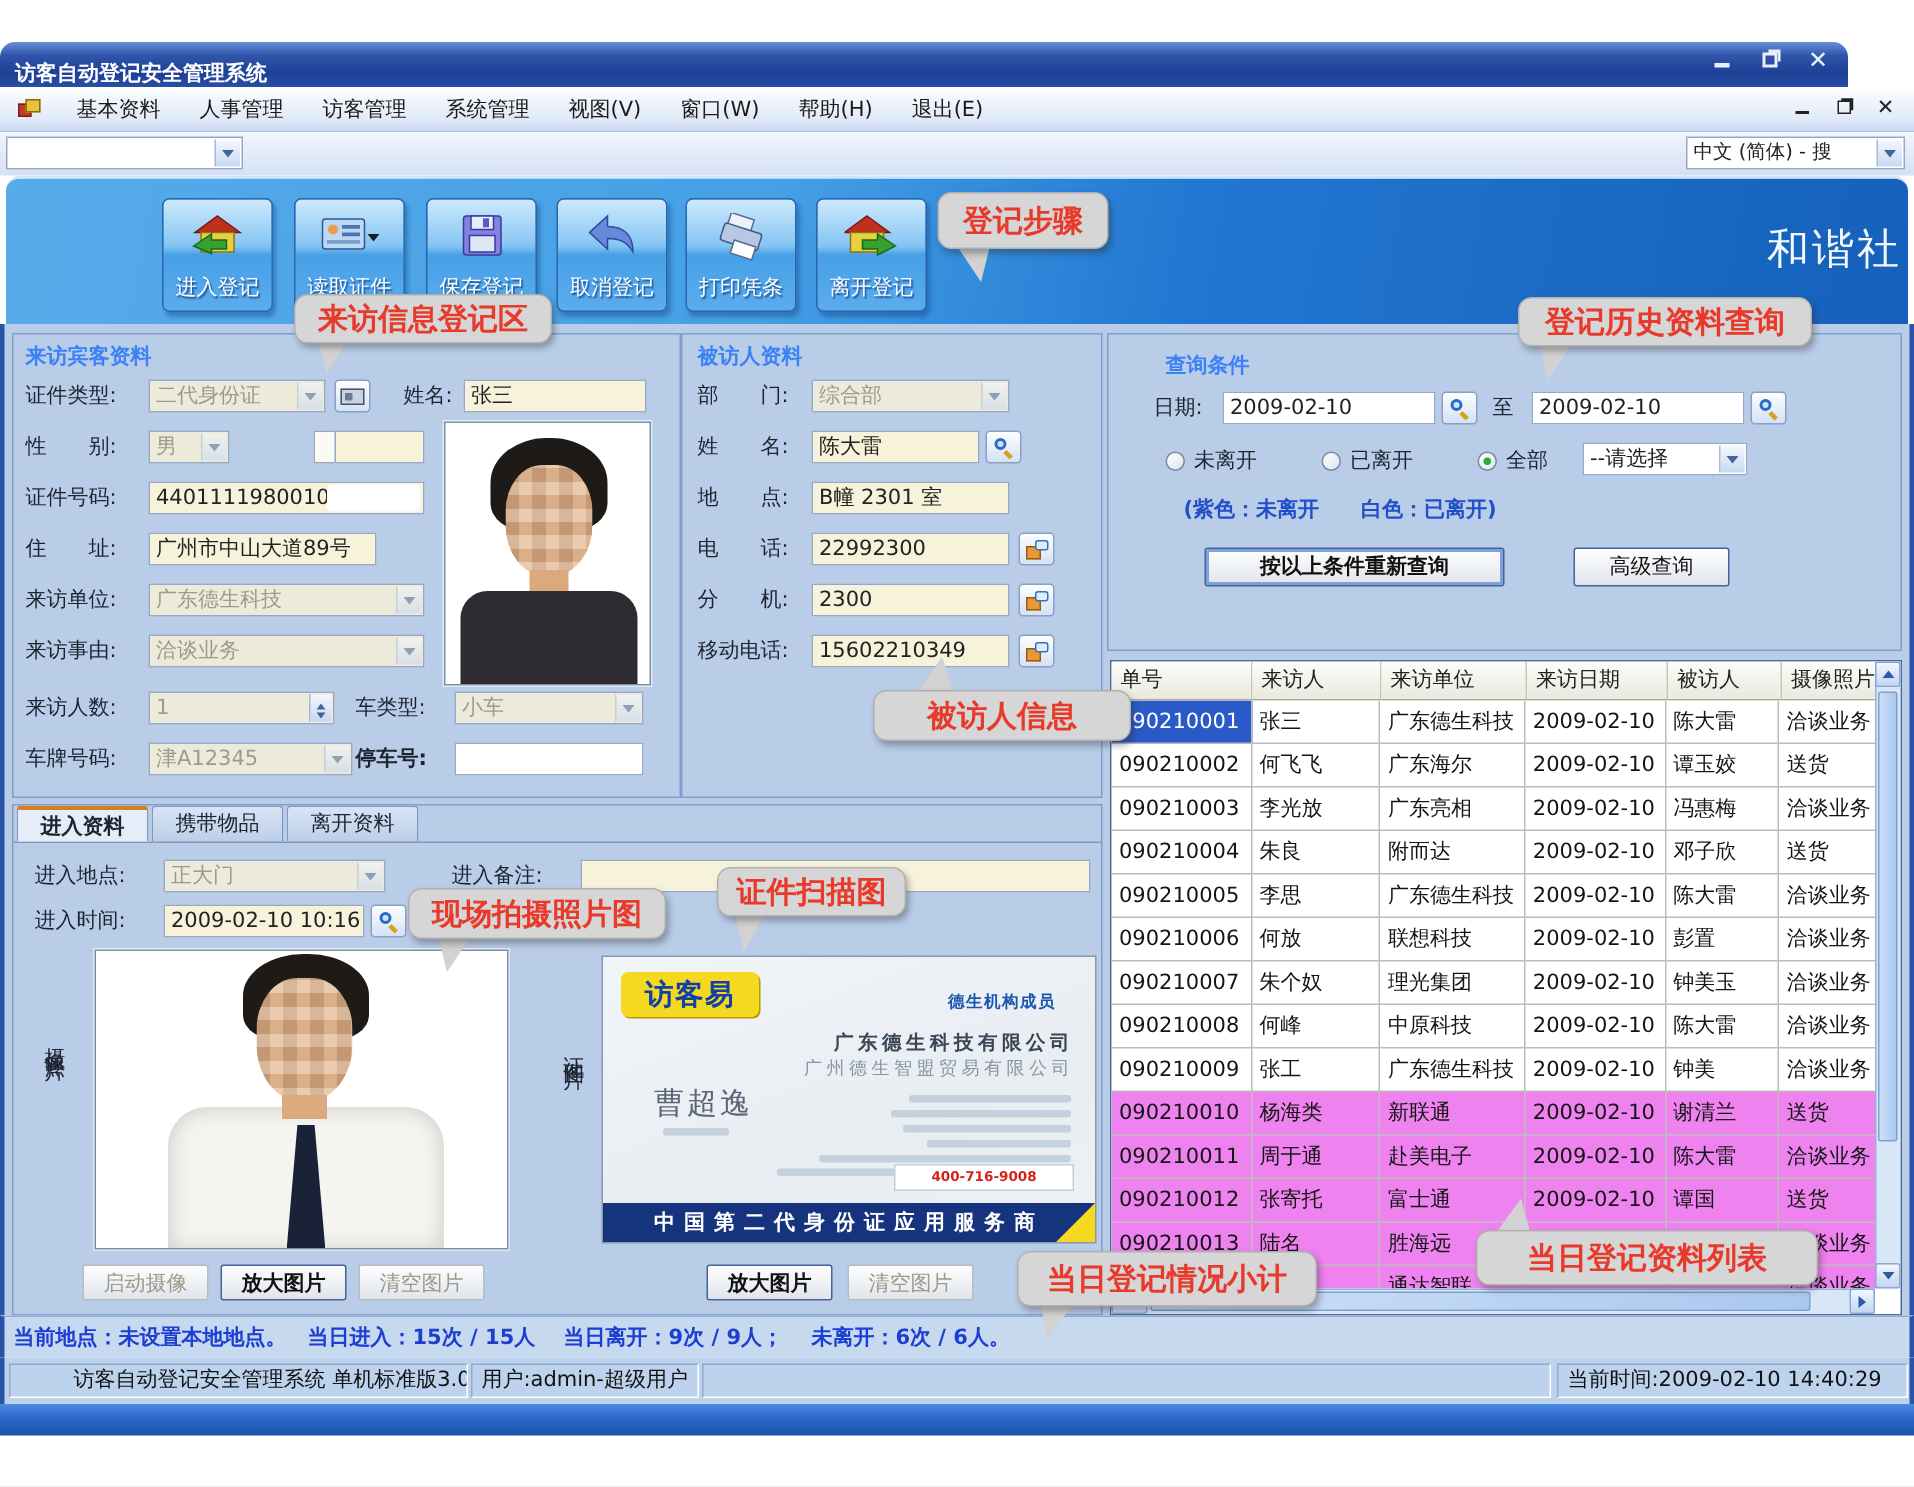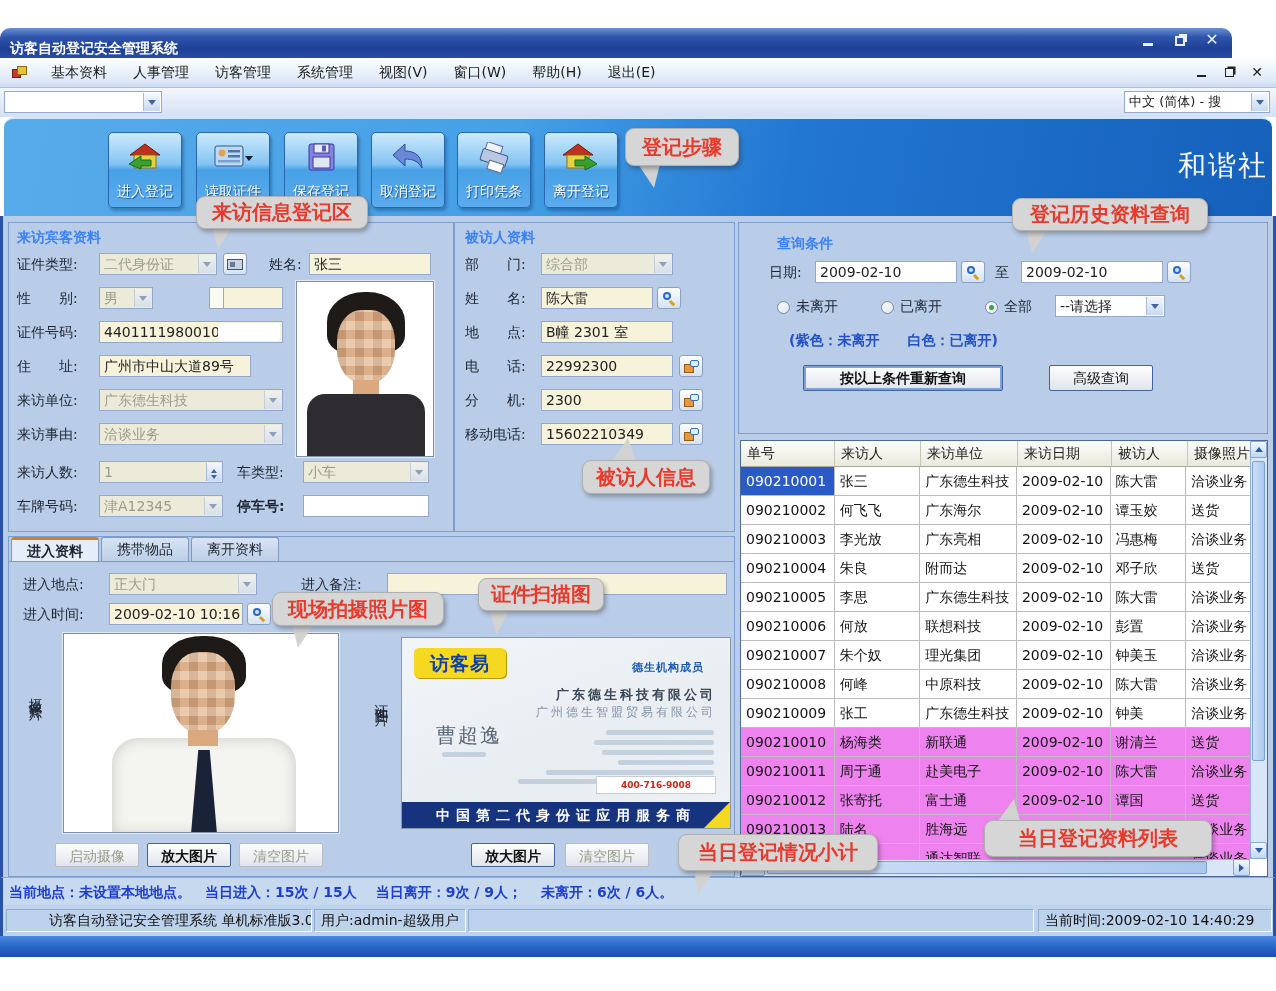--- a/index.html
+++ b/index.html
@@ -317,21 +317,21 @@
         </span>
     </div>
     <div class="lbl" style="left:228px; top:238px;">车类型:</div>
     <div class="field disabled" style="left:294px; top:238px; width:126px;">
       <span>小车</span><span class="sel-arrow">
           <i></i>
         </span>
     </div>
 
     <div class="lbl" style="left:8px; top:272px;">车牌号码:</div>
-    <div class="field disabled" style="left:90px; top:272px; width:124px;">
+    <div class="field disabled" style="left:90px; top:272px; width:136px;">
       <span>津A12345</span><span class="sel-arrow">
           <i></i>
         </span>
     </div>
     <div class="lbl" style="left:228px; top:272px;font-weight:bold;">停车号:</div>
     <div class="field white" style="left:294px; top:272px; width:126px;"></div>
 
     <div class="photoframe" style="left:287px; top:58px; width:138px; height:176px;">
       <div class="hair" style="left:30px; top:10px; width:78px; height:62px;"></div>
       <div class="pix-face" style="left:40px; top:28px; width:58px; height:74px;"></div>
@@ -642,21 +642,21 @@
 
   <div class="callout" style="left:625px; top:128px; width:114px; height:38px;">登记步骤</div>
   <div class="tail" style="left:638px; top:164px; border-width:24px 6px 0 16px; border-color:#d2d2d2 transparent transparent transparent;"></div>
 
   <div class="callout" style="left:196px; top:196px; width:172px; height:33px;">来访信息登记区</div>
   <div class="tail" style="left:212px; top:227px; border-width:22px 14px 0 6px; border-color:#d2d2d2 transparent transparent transparent;"></div>
 
   <div class="callout" style="left:1012px; top:198px; width:196px; height:33px;">登记历史资料查询</div>
   <div class="tail" style="left:1026px; top:229px; border-width:24px 16px 0 6px; border-color:#d2d2d2 transparent transparent transparent;"></div>
 
-  <div class="callout" style="left:582px; top:460px; width:128px; height:34px;">被访人信息</div>
+  <div class="callout" style="left:582px; top:460px; width:172px; height:34px;">被访人信息</div>
   <div class="tail" style="left:612px; top:438px; border-width:0 8px 23px 16px; border-color:transparent transparent #d2d2d2 transparent;"></div>
 
   <div class="callout" style="left:272px; top:592px; width:172px; height:34px;">现场拍摄照片图</div>
   <div class="tail" style="left:292px; top:624px; border-width:24px 16px 0 6px; border-color:#d2d2d2 transparent transparent transparent;"></div>
 
   <div class="callout" style="left:478px; top:578px; width:126px; height:33px;">证件扫描图</div>
   <div class="tail" style="left:490px; top:609px; border-width:26px 14px 0 6px; border-color:#d2d2d2 transparent transparent transparent;"></div>
 
   <div class="callout" style="left:678px; top:834px; width:200px; height:37px;">当日登记情况小计</div>
   <div class="tail" style="left:694px; top:868px; border-width:26px 18px 0 4px; border-color:#d2d2d2 transparent transparent transparent;"></div>

